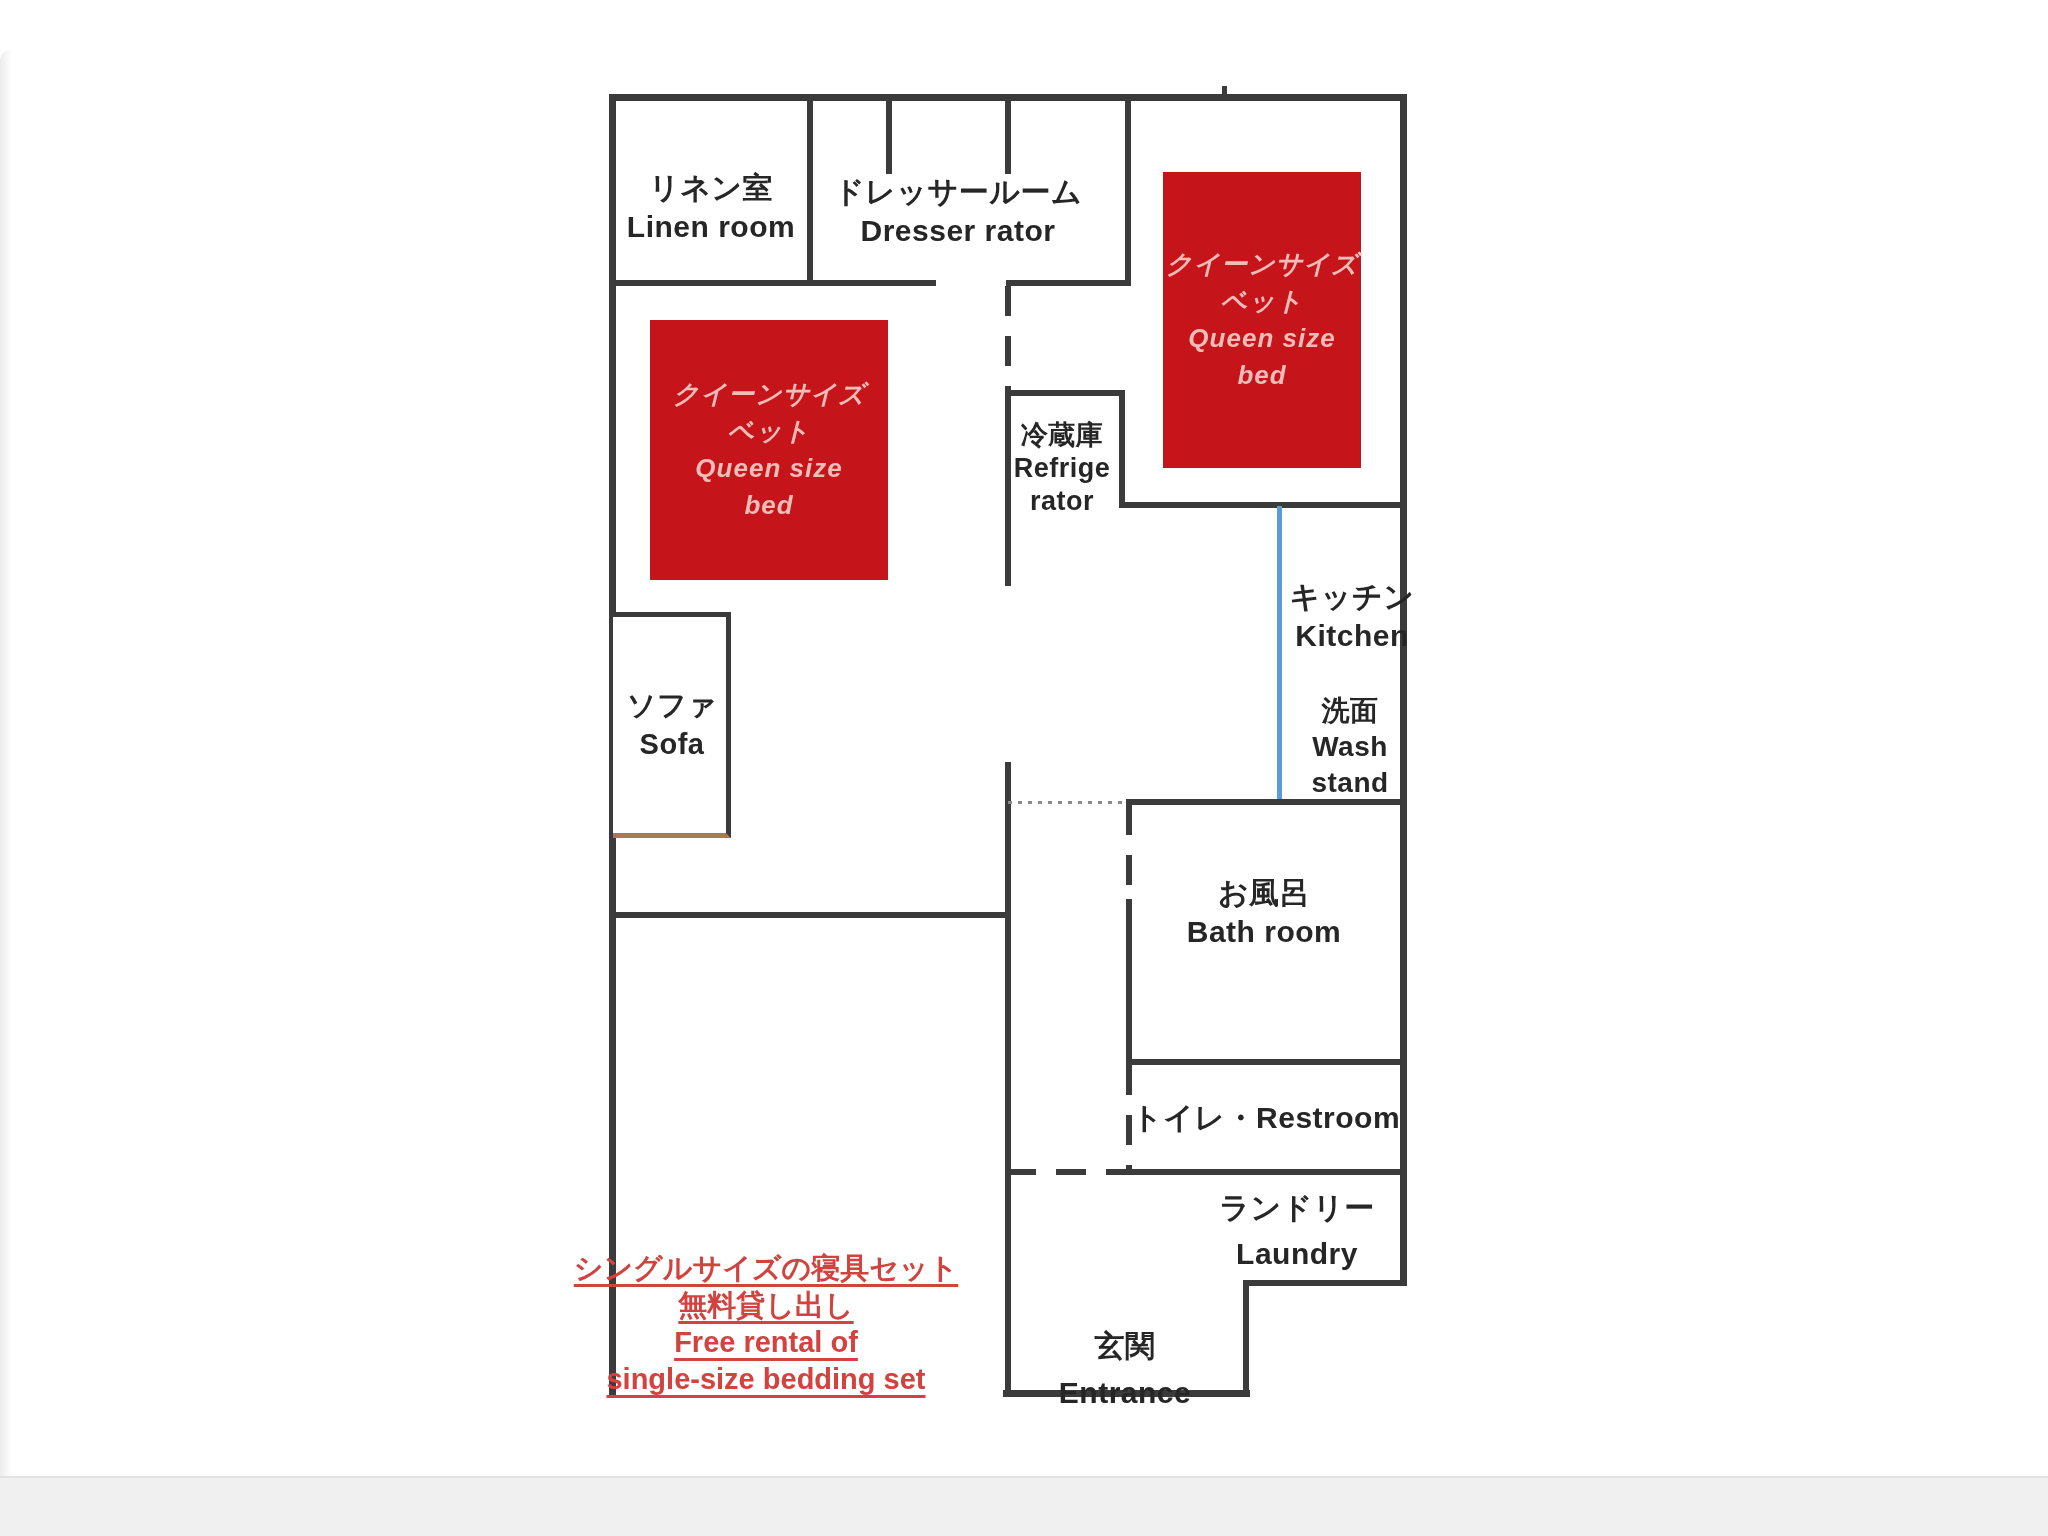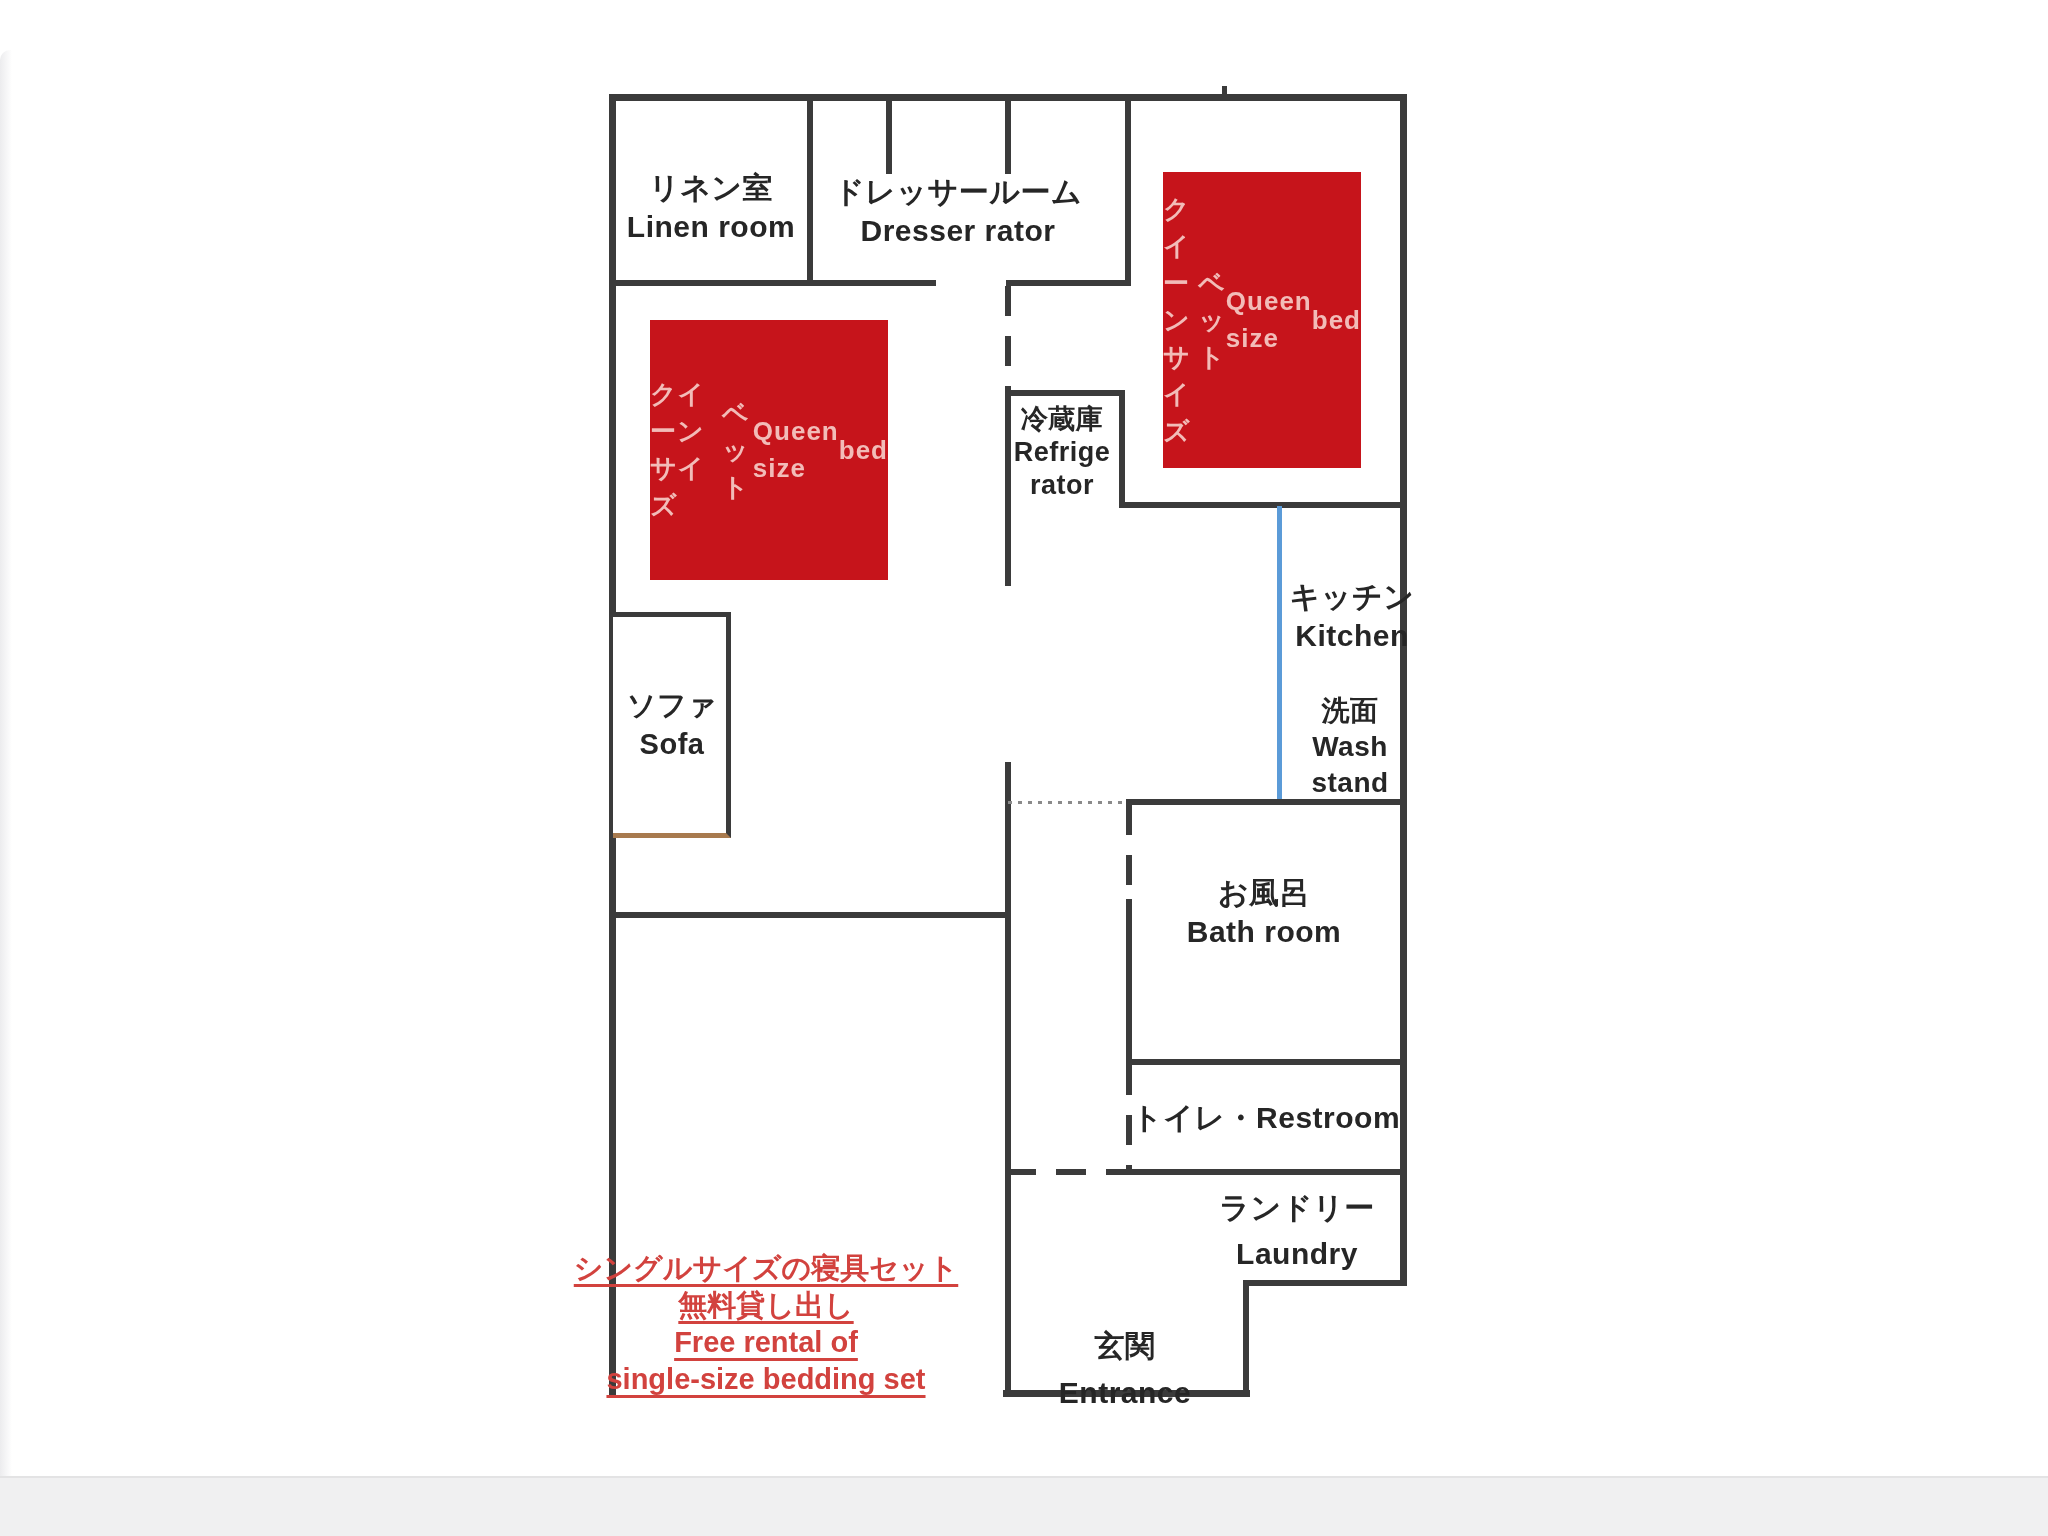--- a/index.html
+++ b/index.html
@@ -36,28 +36,29 @@
   .lbl-fridge { font-size: 27px; line-height: 33px; }
   .lbl-wash   { line-height: 36px; }
   .lbl-laundry { line-height: 46px; }
   .lbl-entrance { line-height: 47px; }
   .lbl-parking .jp { margin-bottom: 36px; }
 
   
   .bed {
     position: absolute;
     background: var(--bed-fill, #c6141b);
-    display: flex; 
+    display: flex; flex-direction: column;
     align-items: center; justify-content: center;
-    text-align: left;
+    text-align: right;
     color: var(--bed-text, #f2bcb8);
     font-weight: 700;
     font-size: 26px;
     line-height: 37px;
     letter-spacing: 1px;
+    font-style: italic;
   }
   .bed span { display: block; }
 
   
   .sofa-box {
     position: absolute;
     border-top: 5px solid var(--wall, #3b3b3b);
     border-right: 5px solid var(--wall, #3b3b3b);
     border-bottom: 5px solid var(--sofa-brown, #a87a4e);
     background: #fff;
@@ -162,21 +163,21 @@
   <div class="lbl" style="left:711px;top:207px;">
     <span class="jp">リネン室</span>
     <span class="en">Linen room</span>
   </div>
 
   <div class="lbl" style="left:958px;top:211px;">
     <span class="jp">ドレッサールーム</span>
     <span class="en">Dresser rator</span>
   </div>
 
-  <div class="lbl lbl-fridge" style="left:1062px;top:452px;">
+  <div class="lbl lbl-fridge" style="left:1062px;top:468px;">
     <span class="jp">冷蔵庫</span>
     <span class="en">Refrige</span>
     <span class="en">rator</span>
   </div>
 
   <div class="lbl" style="left:1352px;top:616px;">
     <span class="jp">キッチン</span>
     <span class="en">Kitchen</span>
   </div>
 

